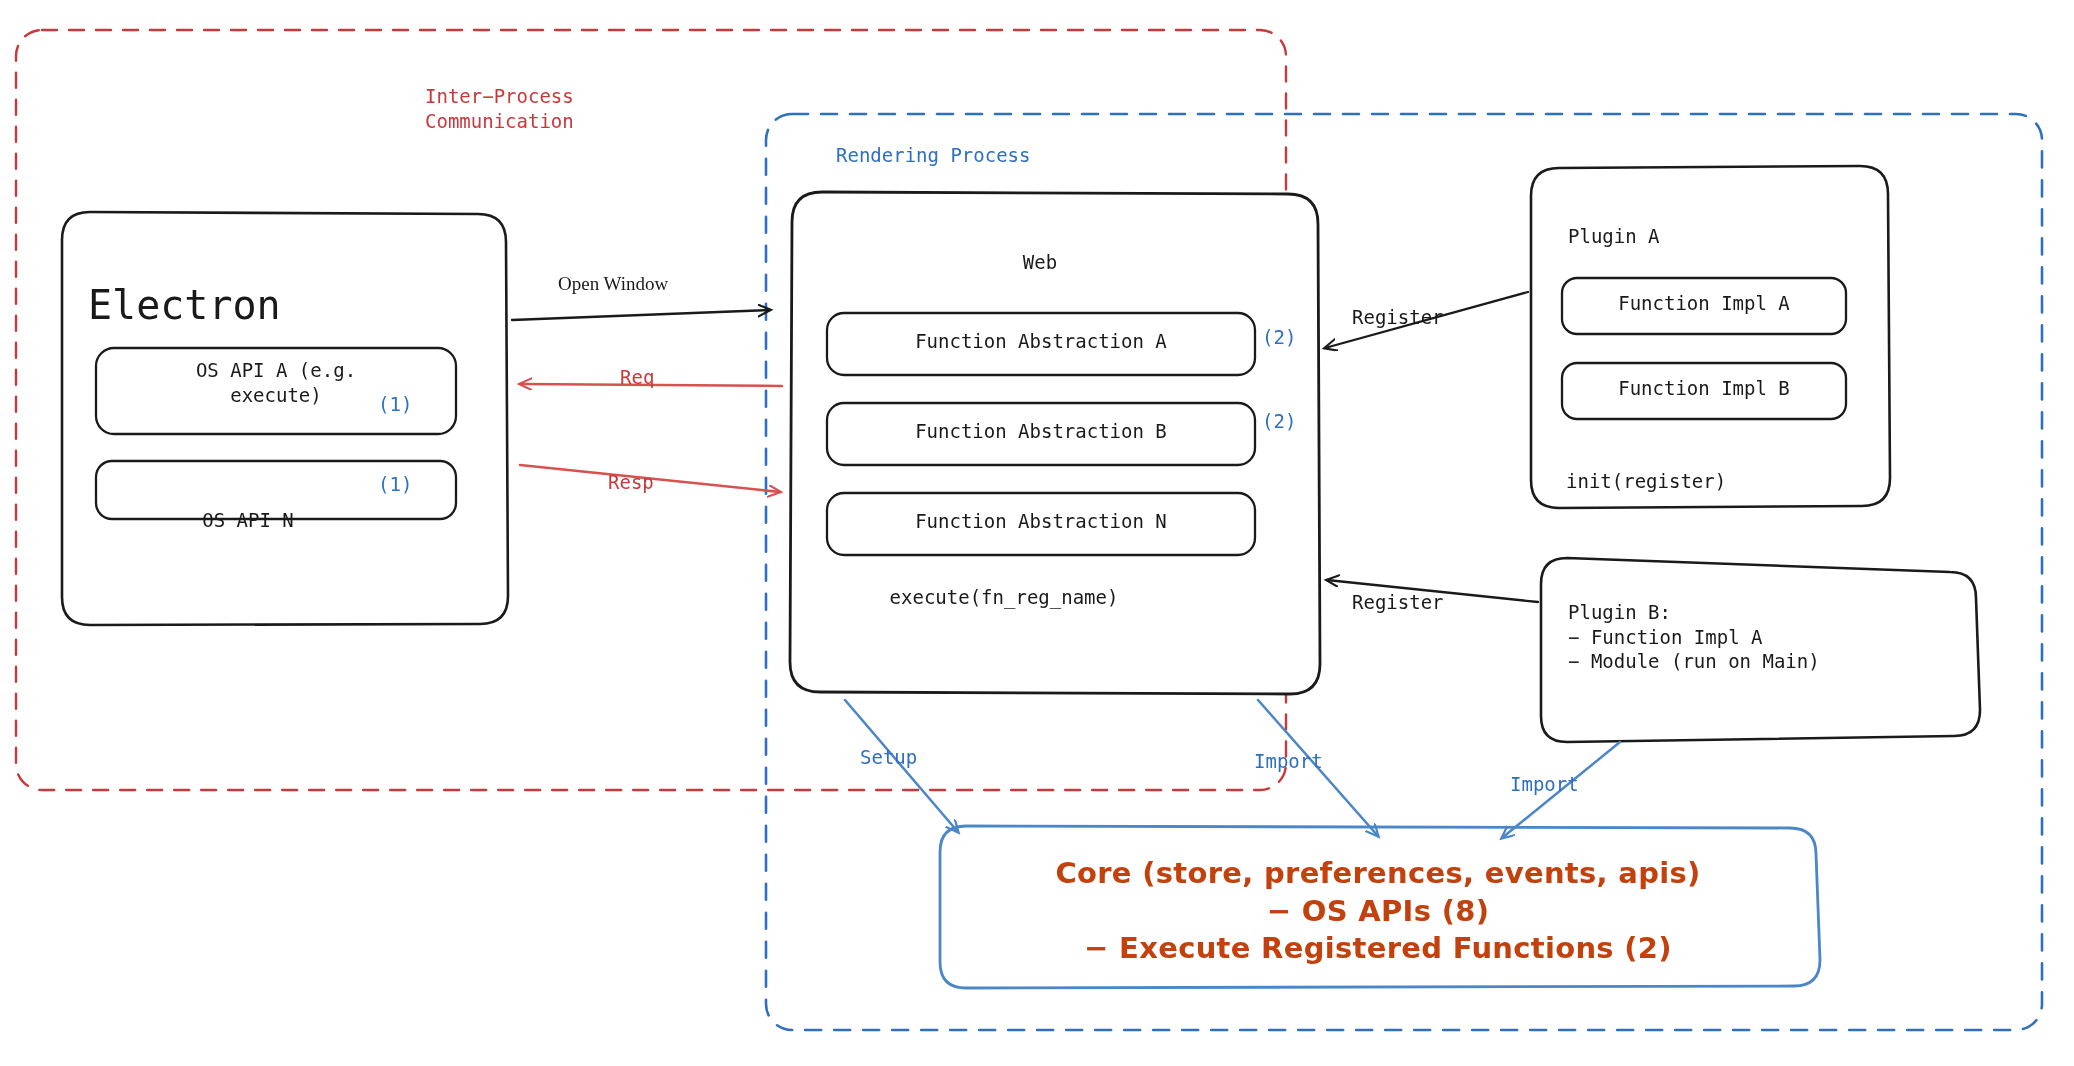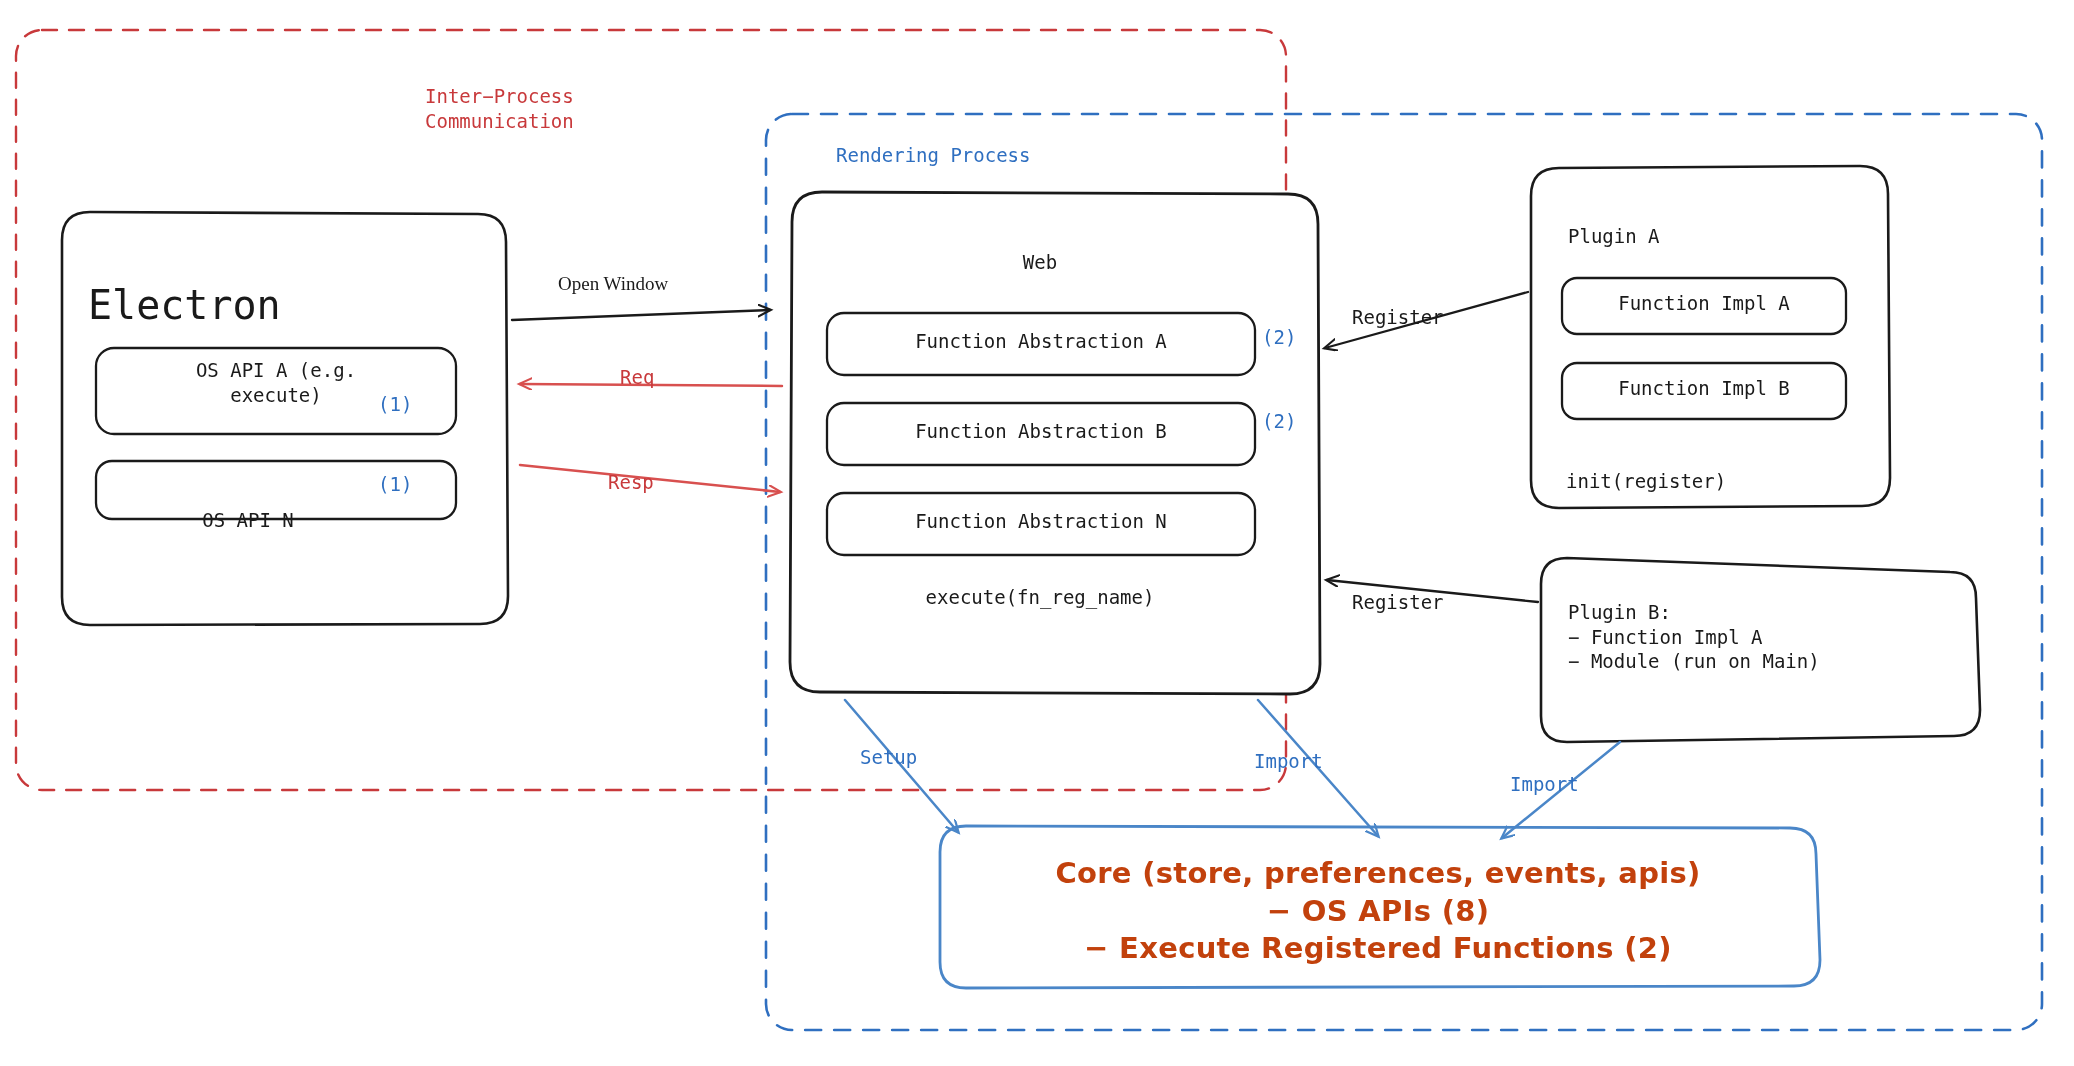--- a/index.html
+++ b/index.html
@@ -135,21 +135,21 @@
   <div class="lbl mono blk t30 ctr" style="left:830px;top:250px;width:420px;">Web</div>
 
   <div class="lbl mono blk t30 ctr" style="left:834px;top:329px;width:414px;">Function Abstraction A</div>
   <div class="lbl mono blu t30 lft" style="left:1262px;top:325px;width:90px;">(2)</div>
 
   <div class="lbl mono blk t30 ctr" style="left:834px;top:419px;width:414px;">Function Abstraction B</div>
   <div class="lbl mono blu t30 lft" style="left:1262px;top:409px;width:90px;">(2)</div>
 
   <div class="lbl mono blk t30 ctr" style="left:834px;top:509px;width:414px;">Function Abstraction N</div>
 
-  <div class="lbl mono blk t30 ctr" style="left:820px;top:585px;width:440px;">execute(fn_reg_name)</div>
+  <div class="lbl mono blk t30 ctr" style="left:784px;top:585px;width:440px;">execute(fn_reg_name)</div>
 
   <div class="lbl mono blk t30 lft" style="left:1568px;top:224px;width:300px;">Plugin A</div>
   <div class="lbl mono blk t30 ctr" style="left:1566px;top:291px;width:276px;">Function Impl A</div>
   <div class="lbl mono blk t30 ctr" style="left:1566px;top:376px;width:276px;">Function Impl B</div>
   <div class="lbl mono blk t30 lft" style="left:1566px;top:445px;width:320px;margin-top:24px;">init(register)</div>
 
   <div class="lbl mono blk t30 lft" style="left:1568px;top:600px;width:420px;"><span>Plugin B:</span><br><span>− Function Impl A</span><br><span>− Module (run on Main)</span></div>
 
   <div class="lbl core-txt" style="left:950px;top:855px;width:856px;"><span>Core (store, preferences, events, apis)</span><br><span>− OS APIs (8)</span><br><span>− Execute Registered Functions (2)</span></div>
 

